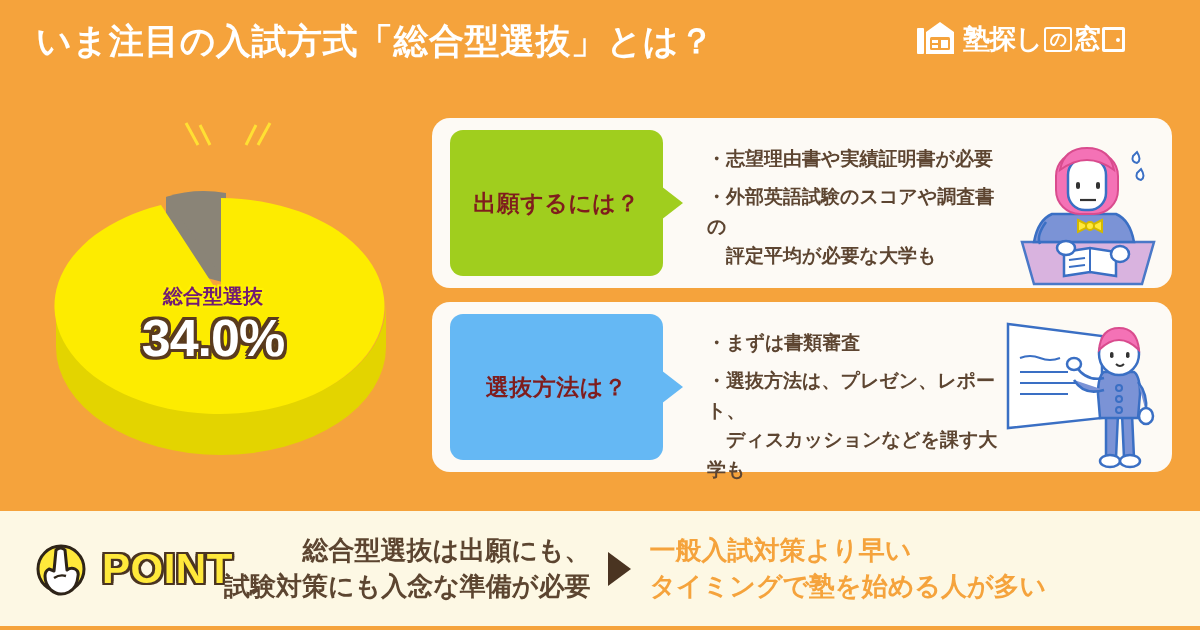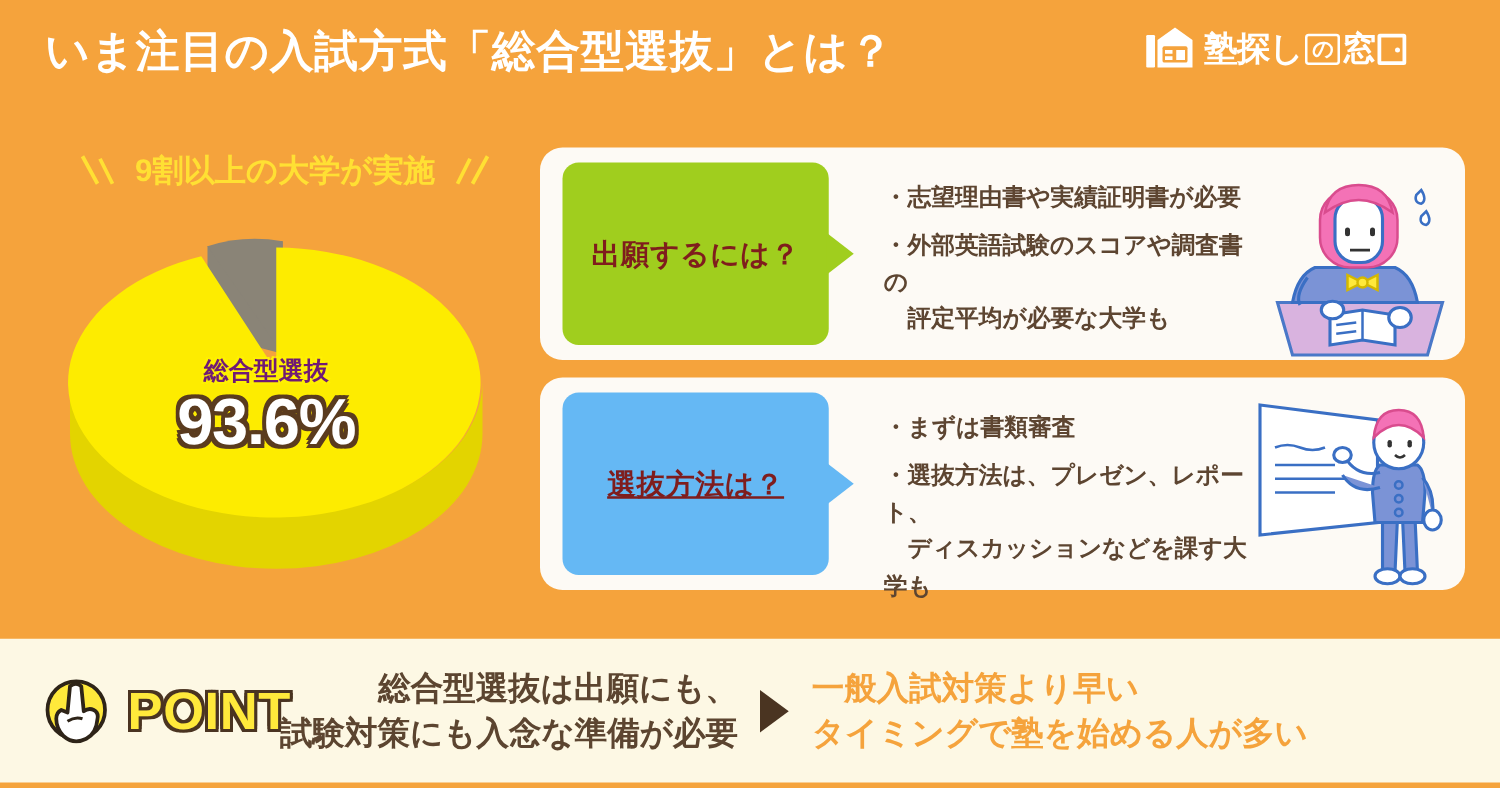--- a/index.html
+++ b/index.html
@@ -79,21 +79,21 @@
   .card.c1 { top:118px; }
   .card.c2 { top:302px; }
 
   .tag {
     position:relative; margin:12px 0 12px 18px;
     width:213px; border-radius:13px;
     display:flex; align-items:center; justify-content:center;
     color:#7f1d1d; font-size:23px; font-weight:bold; letter-spacing:0.5px;
   }
   .tag.green { background:#a0ce1e; }
-  .tag.blue  { background:#65b8f4;text-decoration:underline; }
+  .tag.blue  { background:#65b8f4; }
   .tag::after {
     content:""; position:absolute; right:-20px; top:50%;
     transform:translateY(-50%);
     border-top:17px solid transparent;
     border-bottom:17px solid transparent;
     border-left:22px solid currentColor;
   }
   .tag.green::after { color:#a0ce1e; }
   .tag.blue::after  { color:#65b8f4; }
 
@@ -160,21 +160,21 @@
       </span>
     </div>
   </div>
 
   <div class="pie-head">
     <span class="slash l">
       <svg width="34" height="26" viewBox="0 0 34 26" style="vertical-align:-4px">
         <line x1="2" y1="2" x2="14" y2="24" stroke="#ffe033" stroke-width="3"></line>
         <line x1="16" y1="4" x2="26" y2="24" stroke="#ffe033" stroke-width="3"></line>
       </svg>
-    </span><span>9割以上の大学が実施</span><span class="slash r">
+    </span><span class="slash r">
       <svg width="34" height="26" viewBox="0 0 34 26" style="vertical-align:-4px">
         <line x1="8" y1="24" x2="18" y2="4" stroke="#ffe033" stroke-width="3"></line>
         <line x1="20" y1="24" x2="32" y2="2" stroke="#ffe033" stroke-width="3"></line>
       </svg>
     </span>
   </div>
 
   <div class="pie-wrap">
     <svg width="360" height="300" viewBox="0 0 360 300">
 
@@ -191,21 +191,21 @@
 
       <g>
         <path d="M173 122
                  L173 23
                  A165 108 0 1 1 113 30
                  Z" fill="#fdec00"></path>
       </g>
     </svg>
     <div class="pie-label">
       <div class="cat">総合型選抜</div>
-      <div class="pct">93.6%</div>
+      <div class="pct">34.0%</div>
     </div>
   </div>
 
   <div class="card c1">
     <div class="tag green">出願するには？</div>
     <div class="bullets">
       <div class="li">・志望理由書や実績証明書が必要</div>
       <div class="li">・外部英語試験のスコアや調査書の
 　評定平均が必要な大学も</div>
     </div>

